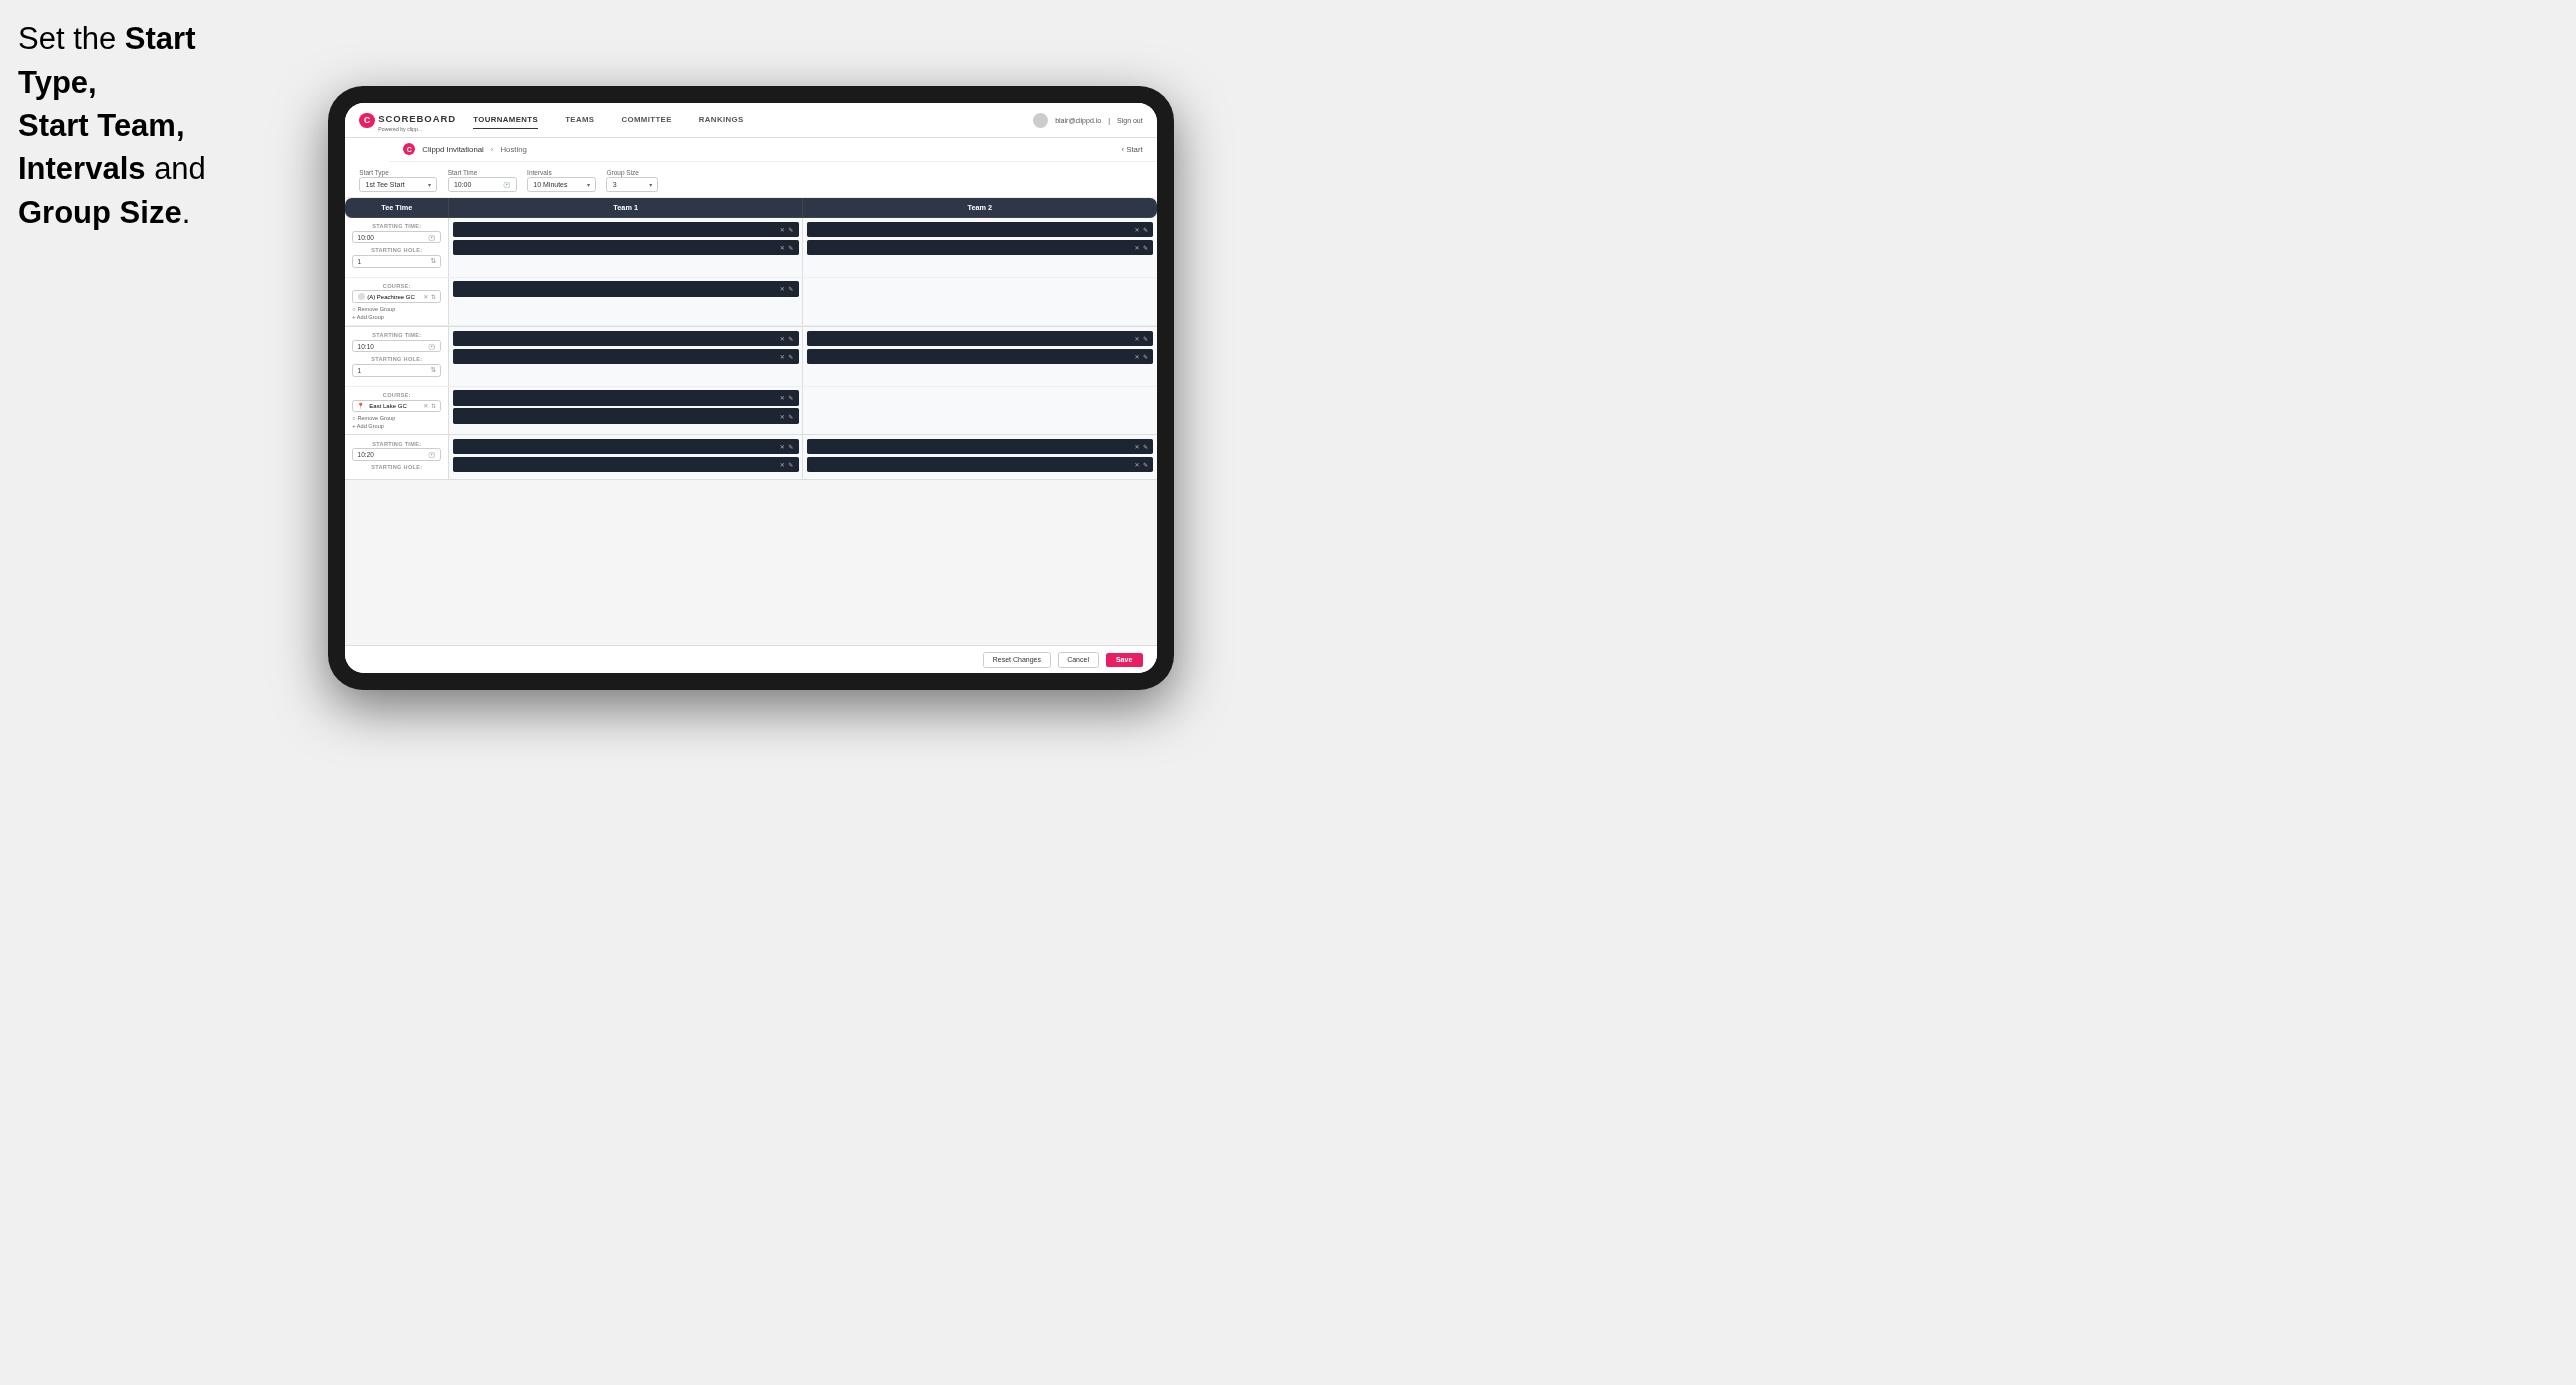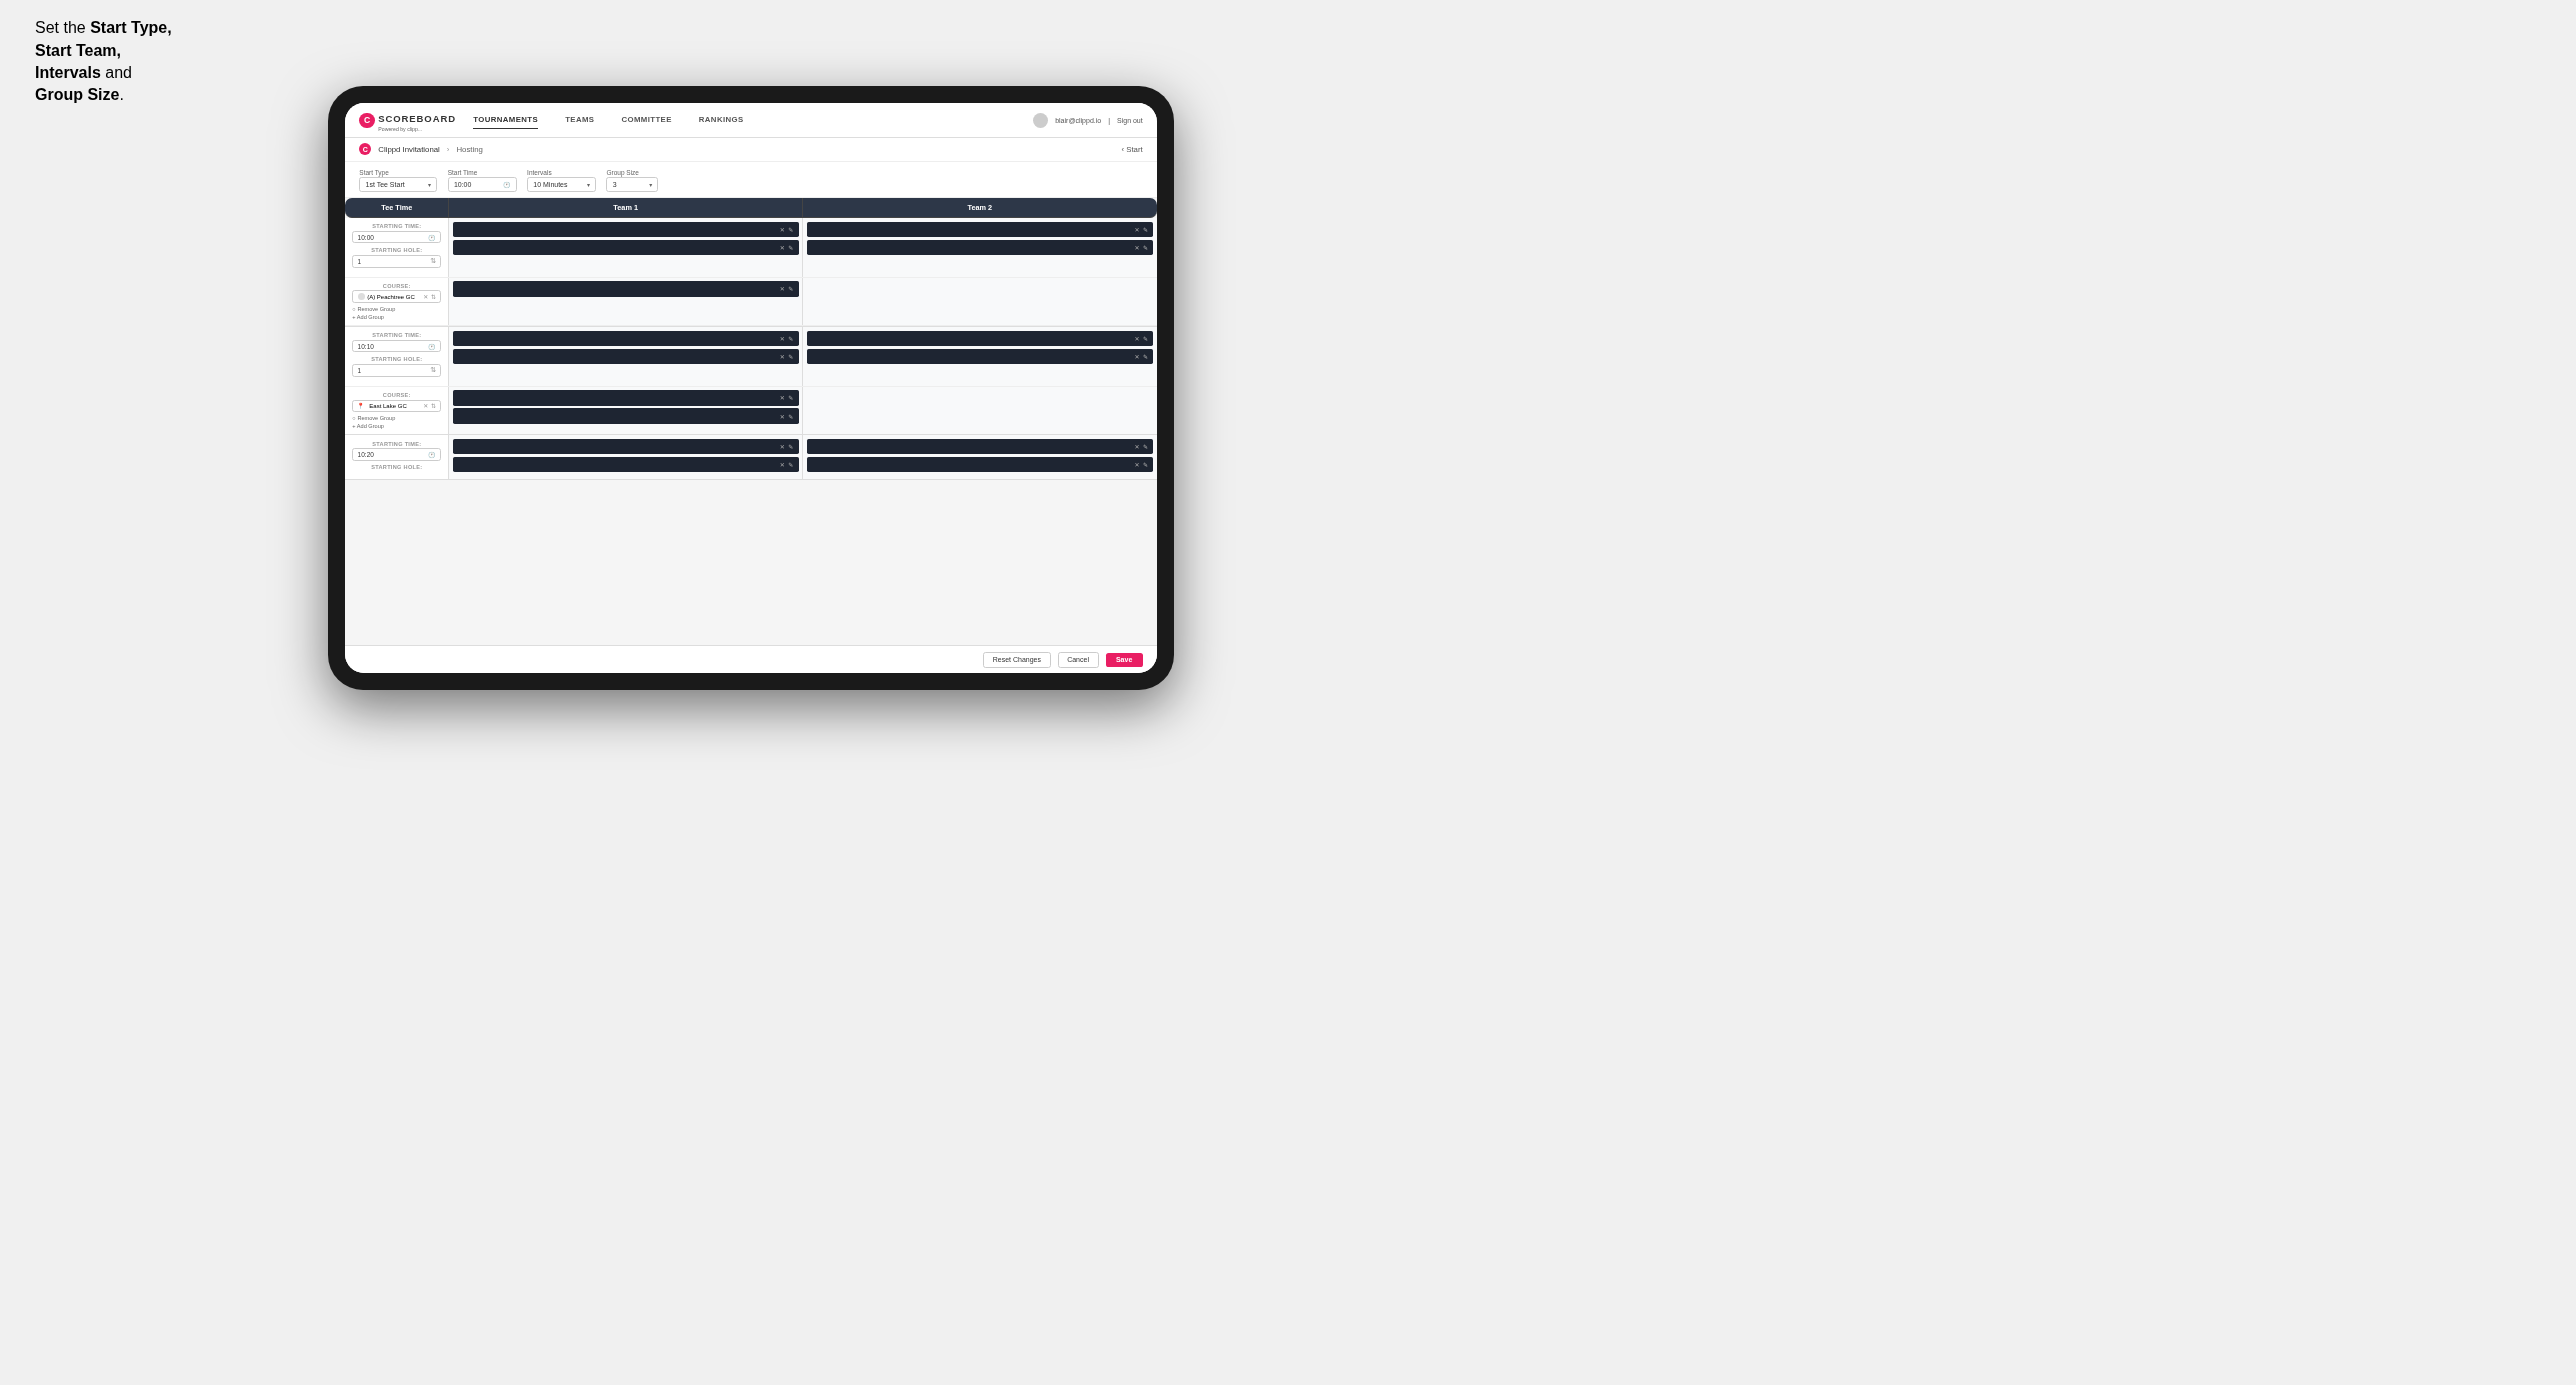--- a/index.html
+++ b/index.html
@@ -9,23 +9,23 @@
       width: 2576px;
       height: 1386px;
       position: relative;
       overflow: hidden;
     }
 
     
     .instruction-area {
       position: absolute;
       top: 17.3px;
-      left: 35px;
+      left: 18px;
       width: 259px;
-      font-size: 16px;
+      font-size: 31px;
       line-height: 1.4;
       color: #000;
     }
     .instruction-area strong {
       font-weight: 900;
     }
 
     
     .tablet-outer {
       position: absolute;
@@ -125,20 +125,21 @@
 
     
     .breadcrumb-bar {
       display: flex;
       align-items: center;
       padding: 5.2px 14px;
       background: #fff;
       border-bottom: 0.9px solid #eee;
       flex-shrink: 0;
       gap: 7px;
+      margin-left: 44px;
     }
     .breadcrumb-logo {
       width: 12px;
       height: 12px;
       background: #e91e63;
       border-radius: 50%;
       display: flex;
       align-items: center;
       justify-content: center;
       color: white;

